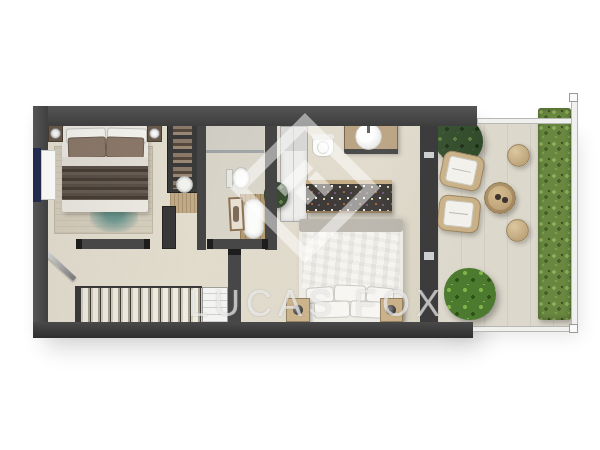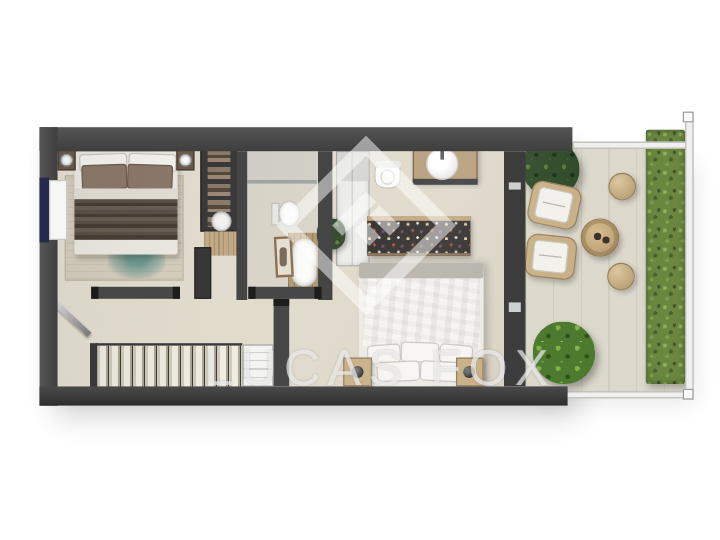--- a/index.html
+++ b/index.html
@@ -178,21 +178,21 @@
   .pouf1{left:507px;top:144px;} .pouf2{left:506px;top:219px;}
 
   
   .wm{pointer-events:none;}
   .wm-diamond{left:252px;top:135px;width:106px;height:106px;transform:rotate(45deg);
         border:12px solid rgba(255,255,255,.5);box-sizing:border-box;}
   .wm-mono{left:285px;top:168px;width:40px;height:40px;transform:rotate(45deg);}
   .wm-bar{position:absolute;background:rgba(255,255,255,.5);}
   .mb1{left:0;top:0;width:12px;height:40px;} .mb2{left:16px;top:0;width:24px;height:12px;} .mb3{left:16px;top:18px;width:18px;height:12px;}
   .wm-brand{left:157px;top:283px;width:320px;text-align:center;
-        font-size:42px;font-weight:400;letter-spacing:6px;color:rgba(253,253,253,.62);
+        font-size:36px;font-weight:400;letter-spacing:6px;color:rgba(253,253,253,.62);
         text-shadow:0 0 2px rgba(125,125,125,.40);}
   .wm-tagline{left:157px;top:318px;width:320px;text-align:center;
         font-size:13px;letter-spacing:1.5px;color:rgba(236,236,236,.9);
         text-shadow:0 0 2px rgba(105,105,105,.45);}
 </style>
 </head>
 <body>
 
 <div id="stage">
 

